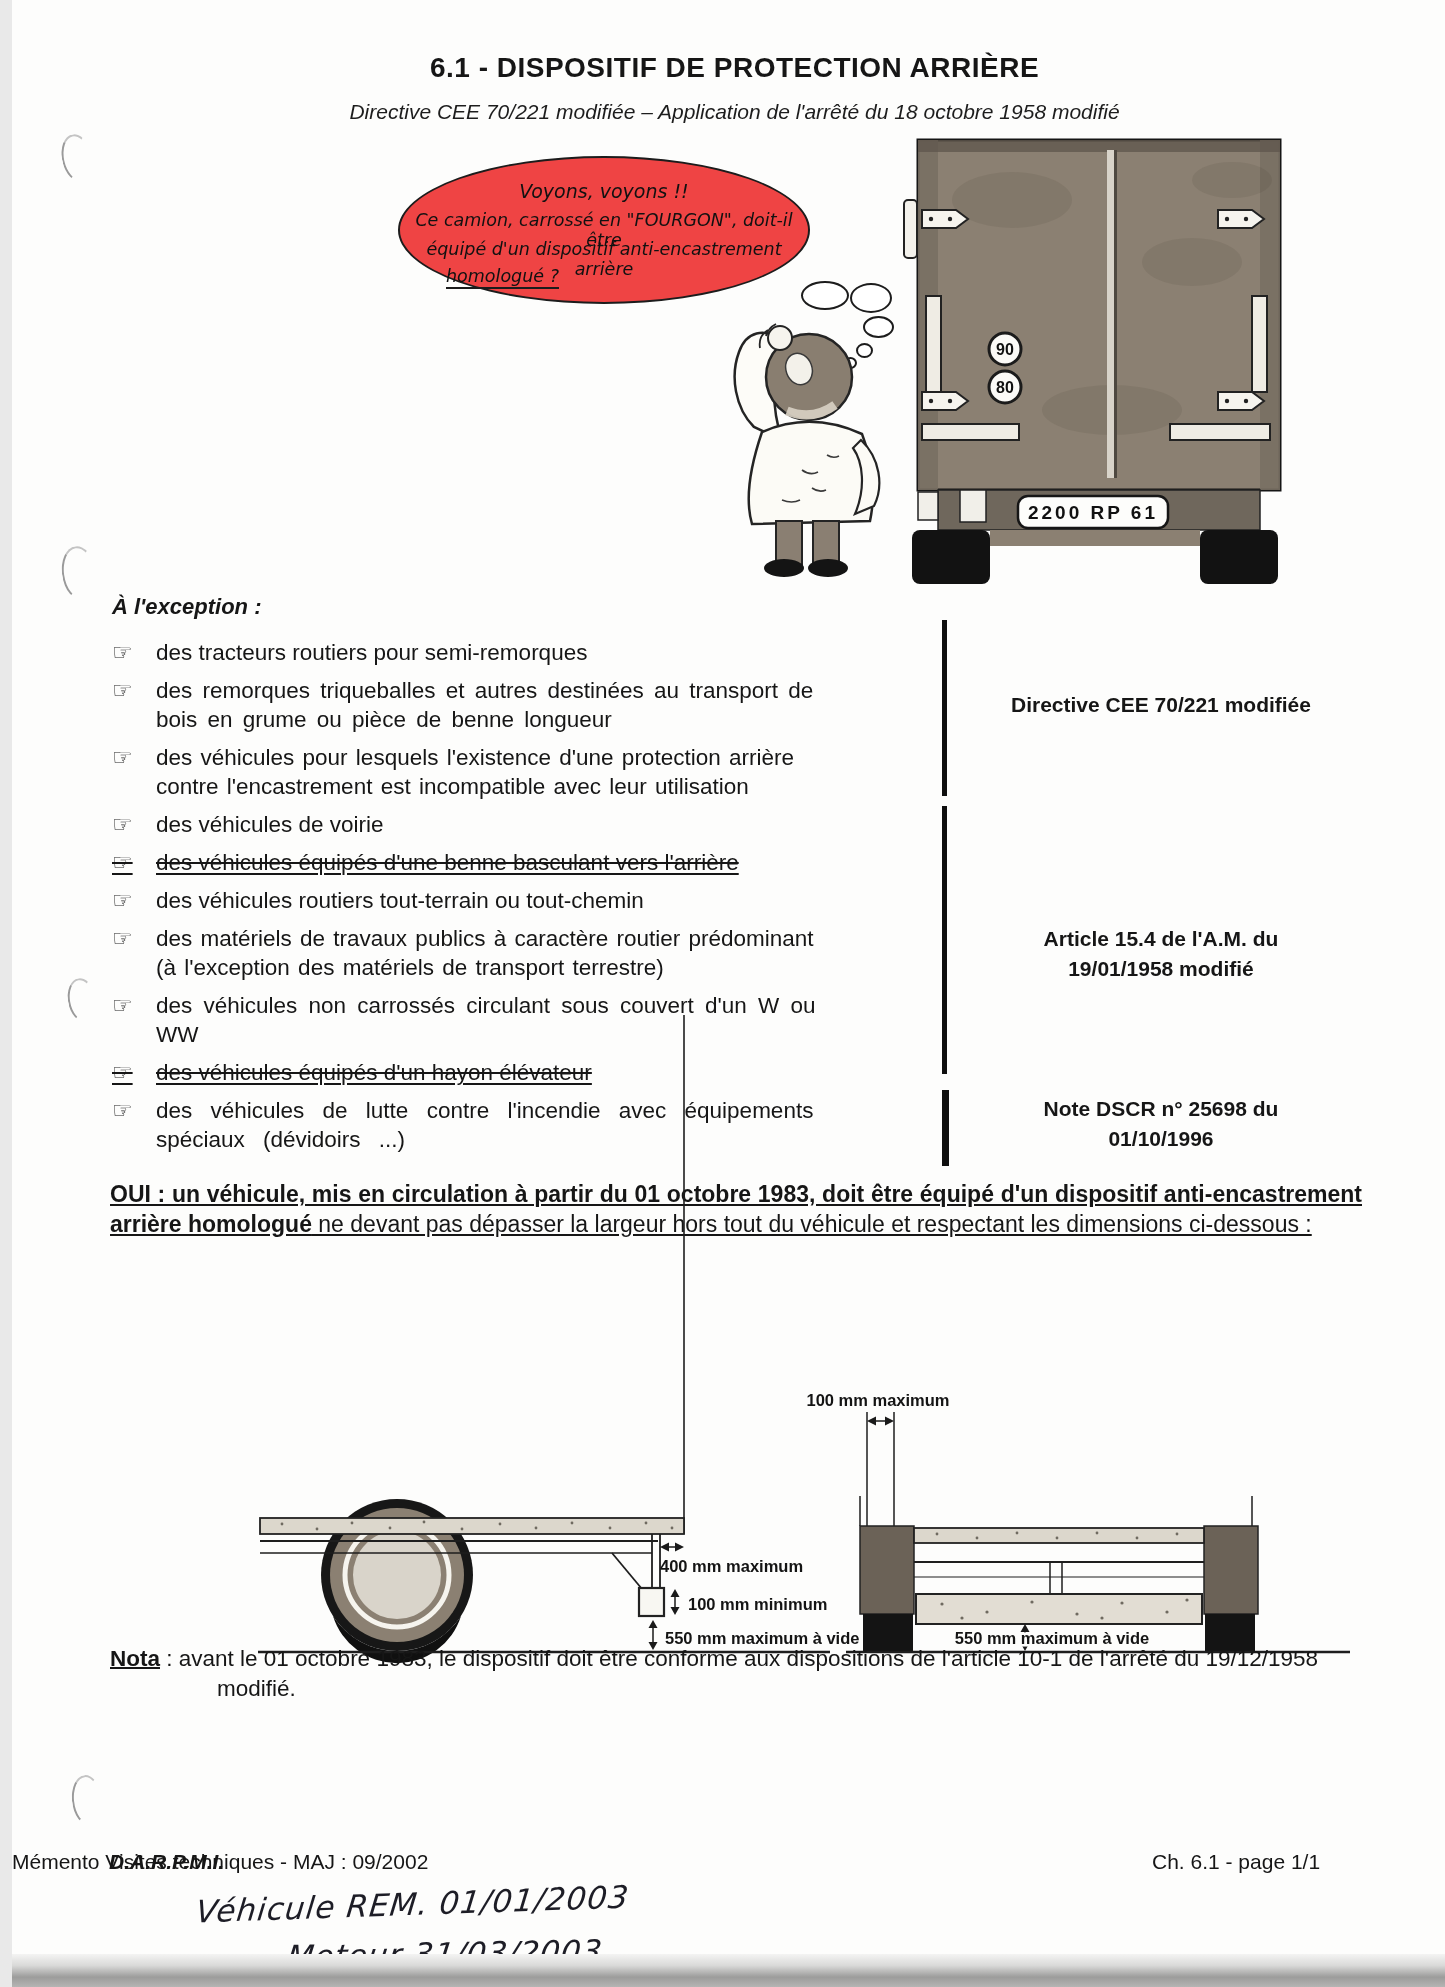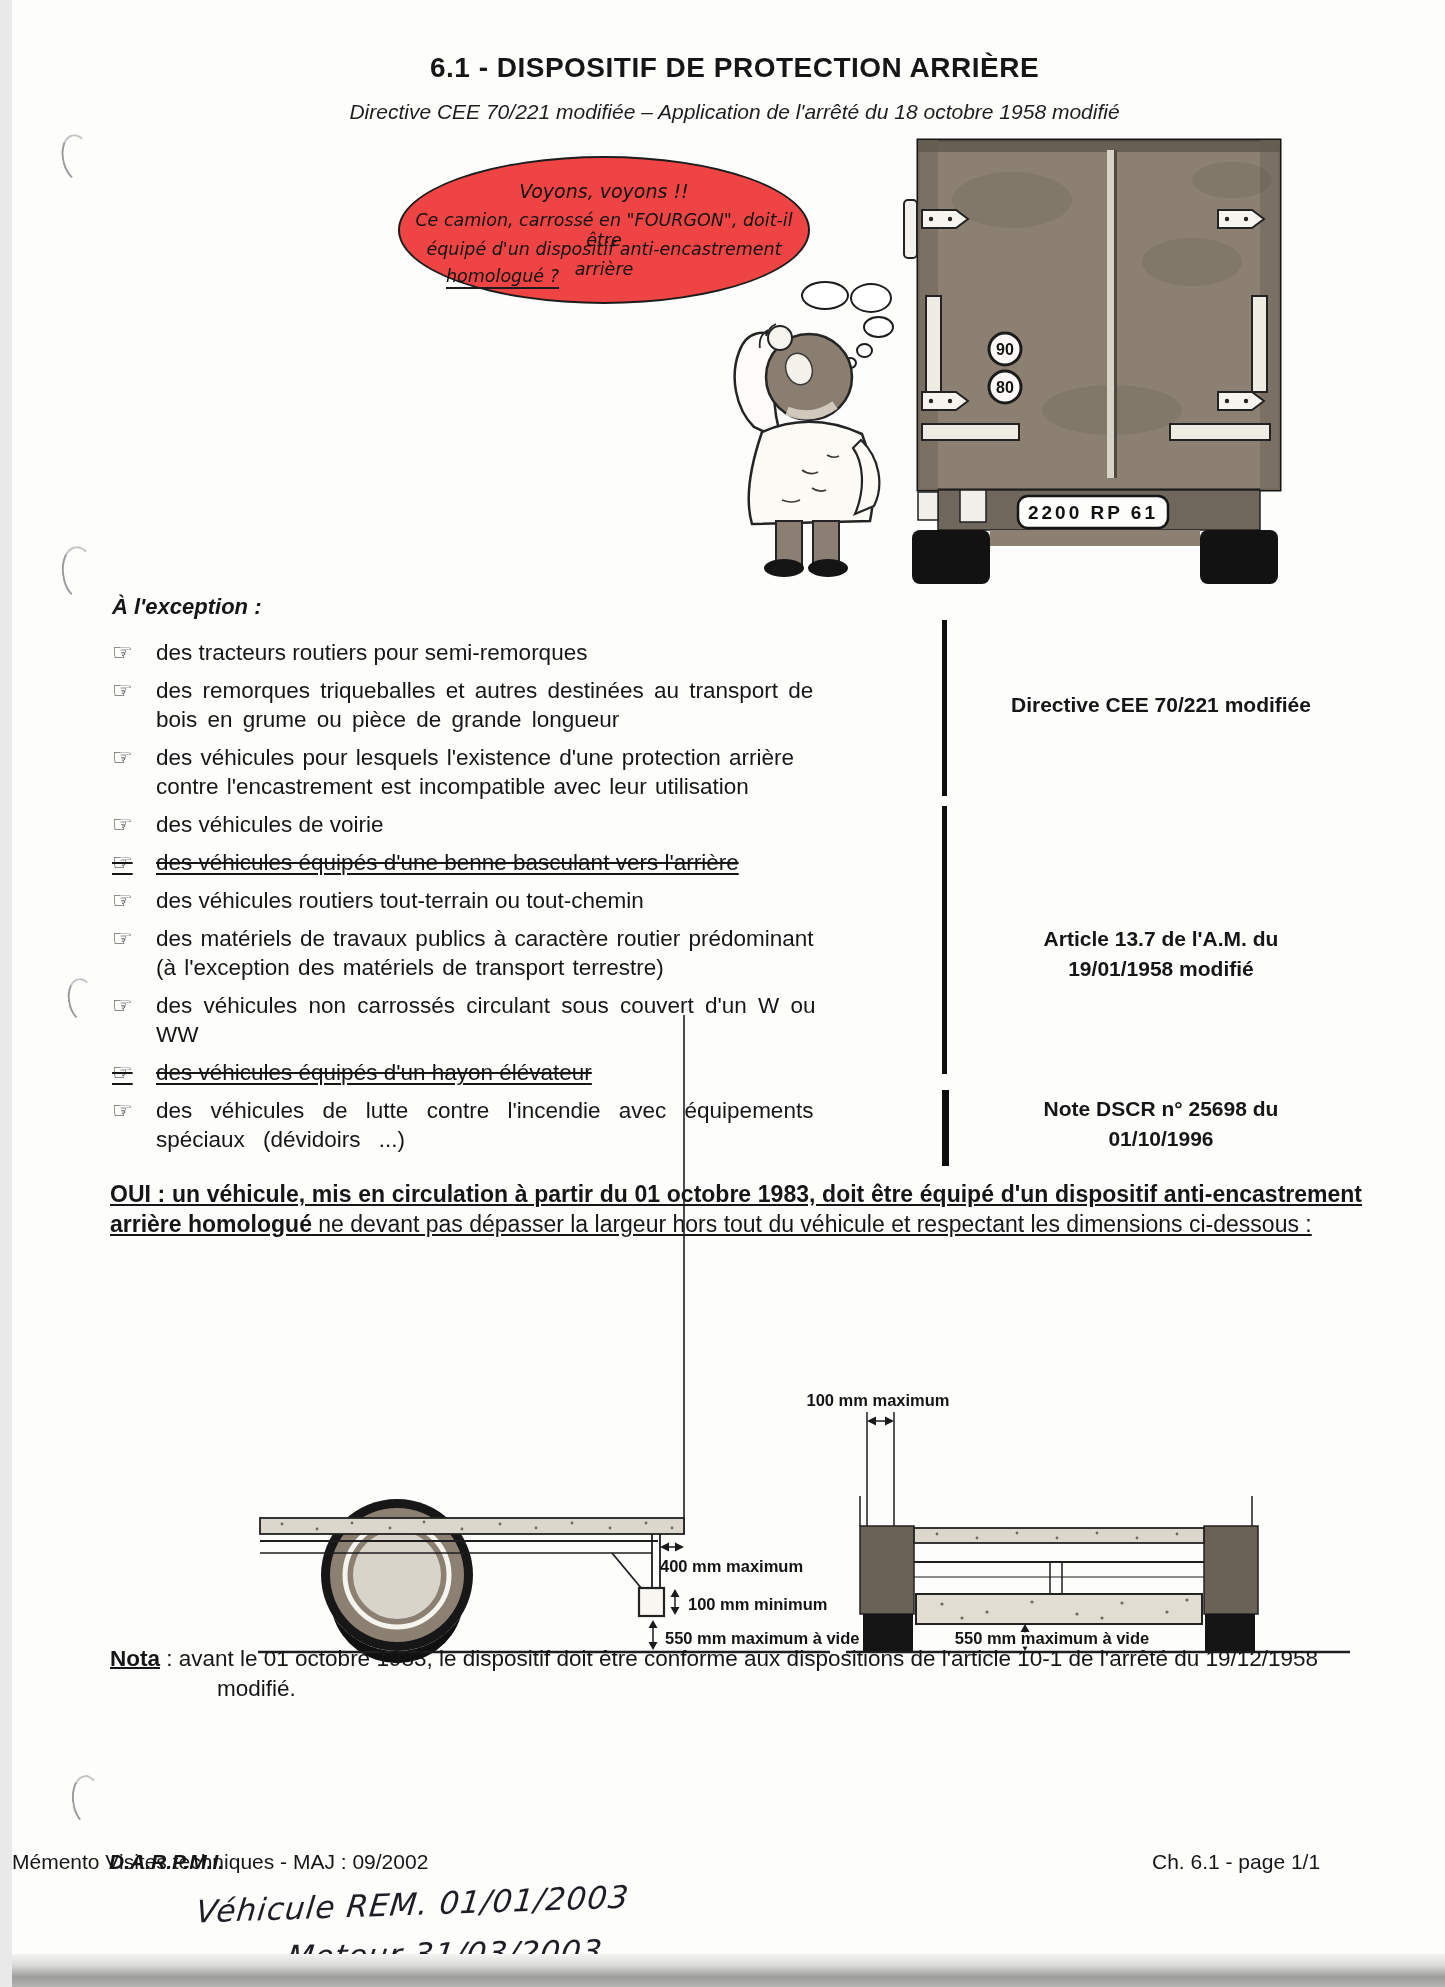--- a/index.html
+++ b/index.html
@@ -139,21 +139,21 @@
 
   <div class="abs exc-head">À l'exception :</div>
   <div class="abs exc-list">
     <div class="exc-item">
       <span class="finger">☞</span>
       <span class="exc-text">des tracteurs routiers pour semi-remorques</span>
       </div>
     <div class="exc-item">
       <span class="finger">☞</span>
       <span class="exc-text ws4">des remorques triqueballes et autres destinées au transport de
-bois en grume ou pièce de grande longueur</span>
+bois en grume ou pièce de benne longueur</span>
       </div>
     <div class="exc-item">
       <span class="finger">☞</span>
       <span class="exc-text ws2">des véhicules pour lesquels l'existence d'une protection arrière
 contre l'encastrement est incompatible avec leur utilisation</span>
       </div>
     <div class="exc-item">
       <span class="finger">☞</span>
       <span class="exc-text">des véhicules de voirie</span>
       </div>
@@ -186,21 +186,21 @@
       </div>
   </div>
 
   <div class="abs vbar" style="top:620px;height:176px;"></div>
   <div class="abs vbar" style="top:806px;height:268px;"></div>
   <div class="abs vbar" style="top:1090px;height:76px;width:7px;"></div>
   <div class="abs ann" style="top:690px;">
     <div>Directive CEE 70/221 modifiée</div>
   </div>
   <div class="abs ann" style="top:924px;">
-    <div>Article 13.7 de l'A.M. du</div>
+    <div>Article 15.4 de l'A.M. du</div>
     <div>19/01/1958 modifié</div>
   </div>
   <div class="abs ann" style="top:1094px;">
     <div>Note DSCR n° 25698 du</div>
     <div>01/10/1996</div>
   </div>
 
   <div class="abs oui"><span class="b">OUI : un véhicule, mis en circulation à partir du 01 octobre 1983, doit être équipé d'un dispositif anti-encastrement arrière homologué</span><span> ne devant pas dépasser la largeur hors tout du véhicule et respectant les dimensions ci-dessous :</span></div>
 
   <svg class="abs" style="left:0;top:990px;" width="1445" height="700" viewBox="0 990 1445 700">

